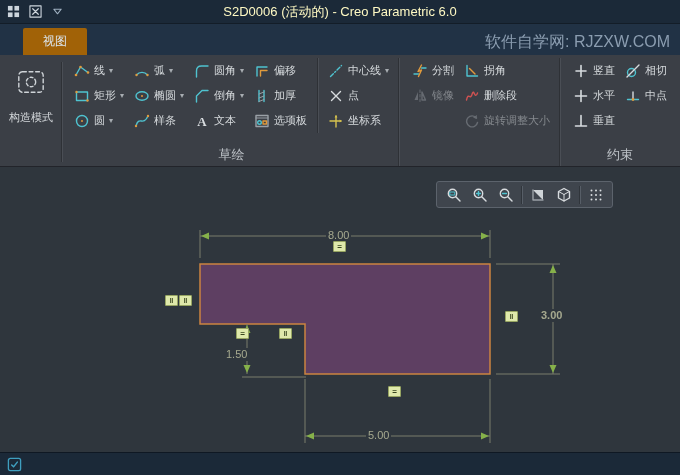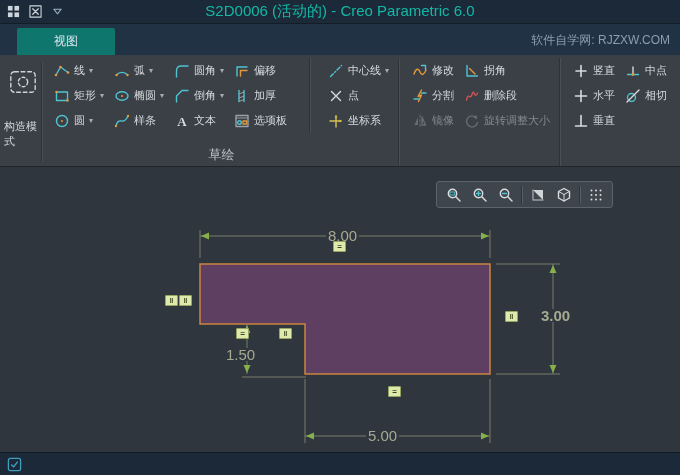--- a/index.html
+++ b/index.html
@@ -4,48 +4,48 @@
 <style>
   *{margin:0;padding:0;box-sizing:border-box}
   html,body{width:680px;height:475px;overflow:hidden}
   body{font-family:"Liberation Sans","DejaVu Sans",sans-serif;background:#10151c}
   .window{width:680px;height:475px;display:flex;flex-direction:column}
 
   
   .titlebar{flex:0 0 24px;background:#1b2938;display:flex;align-items:center;position:relative;border-bottom:1px solid #131d28}
   .tb-icons{display:flex;align-items:center;gap:9px;padding-left:7px;z-index:2}
   .tb-icons span{display:flex}
-  .tb-title{position:absolute;inset:0;display:flex;align-items:center;justify-content:center;color:#14b8a6;font-size:15px}
+  .tb-title{position:absolute;inset:0;display:flex;align-items:center;justify-content:center;color:#fef9c3;font-size:13px}
 
   
   .tabbar{flex:0 0 31px;background:#213245;position:relative;display:flex;align-items:flex-end}
-  .tab{height:27px;padding:0 37px;display:flex;align-items:center;background:#0f766e;color:#dce6ef;font-size:12px;border-radius:2px 2px 0 0;margin-left:17px;cursor:default}
-  .watermark{position:absolute;right:10px;top:8px;color:#8b9db0;font-size:12px}
+  .tab{height:27px;padding:0 20px;display:flex;align-items:center;background:#a16207;color:#dce6ef;font-size:12px;border-radius:2px 2px 0 0;margin-left:23px;cursor:default}
+  .watermark{position:absolute;right:10px;top:8px;color:#8b9db0;font-size:16px}
 
   
   .ribbon{flex:0 0 112px;background:#3b3f46;display:flex;align-items:stretch;padding:3px 4px 0 4px;border-bottom:1px solid #22242a}
-  .construction{width:60px;display:flex;flex-direction:column;align-items:flex-end;padding-top:9px;gap:22px;color:#d5d9dc;font-size:11px;cursor:default}
+  .construction{width:60px;display:flex;flex-direction:column;align-items:center;padding-top:9px;gap:13px;color:#d5d9dc;font-size:11px;cursor:default}
   .vsep{width:1px;background:#2e3136;box-shadow:1px 0 0 #4a4e55;margin:4px 3px}
   #ribbon-groups{flex:1;display:flex;justify-content:space-between}
   .rgroup{display:flex;flex-direction:column;justify-content:space-between;padding:0 4px 2px 4px}
   .rgroup:not(:first-child){border-left:1px solid #2e3136;box-shadow:inset 1px 0 0 #4a4e55;padding-left:8px}
   .rcols{display:flex}
   .rcol{display:flex;flex-direction:column}
-  .rcol.div-before{border-left:1px solid #2e3136;box-shadow:inset 1px 0 0 #4a4e55;margin-left:17px;padding-left:13px}
+  .rcol.div-before{border-left:1px solid #2e3136;box-shadow:inset 1px 0 0 #4a4e55;margin-left:5px;padding-left:5px}
   .rbtn{height:25px;display:flex;align-items:center;gap:4px;padding:0 5px;font-size:11px;color:#d6dadd;white-space:nowrap;border-radius:2px;cursor:default}
   .rbtn.disabled{color:#84888d}
   .rbtn.disabled svg{opacity:.45}
   .ricon{display:flex;width:16px;height:16px;flex:0 0 16px}
   .arrow{font-size:8px;color:#a7acb1}
   .rlabel{height:18px;display:flex;align-items:center;justify-content:center;font-size:13px;color:#bcc1c6}
 
   
   .canvas{flex:1;background:#2f363d;position:relative;overflow:hidden}
   .sketch-svg{position:absolute;left:0;top:0}
-  .dim{position:absolute;color:#a6a98f;font-size:15px;line-height:13px;background:#2f363d;padding:0 2px;z-index:3;cursor:default}
+  .dim{position:absolute;color:#a6a98f;font-size:11px;line-height:13px;background:#2f363d;padding:0 2px;z-index:3;cursor:default}
   .marker{position:absolute;z-index:4;width:13px;height:11px;background:#dfe9ab;border:1px solid #97a562;color:#39461f;font-weight:bold;font-size:8px;line-height:9px;text-align:center;border-radius:1px;cursor:default}
 
   .view-toolbar{position:absolute;left:436px;top:14px;height:27px;background:#3f454d;border:1px solid #5c636c;border-radius:3px;display:flex;align-items:center;gap:1px;padding:0 4px;z-index:5}
   .vt-btn{width:25px;height:23px;display:flex;align-items:center;justify-content:center;border-radius:2px;cursor:default}
   .vt-btn span{display:flex}
   .vt-sep{width:1px;height:18px;background:#30353b;box-shadow:1px 0 0 #575e67;margin:0 2px}
 
   
   .bottombar{flex:0 0 23px;background:#1b2938;display:flex;align-items:center;padding-left:7px;border-top:1px solid #0f1823}
   .bottombar span{display:flex}
@@ -261,29 +261,20 @@
             </div>
           </div>
           <div class="rlabel">草绘</div>
         </div>
         <div class="rgroup">
           <div class="rcols">
             <div class="rcol">
               <div class="rbtn">
                 <span class="ricon">
                   <svg viewBox="0 0 16 16" width="16" height="16" fill="none" stroke-width="1.4" stroke-linecap="round" stroke-linejoin="round">
-                    <path d="M2 11 C 4 5, 6.5 5, 8 9 C 9.5 13, 12 12, 14 7" stroke="#e09a3c"></path>
-                    <path d="M9.5 2.5 L13.5 2.5 L13.5 6.5" stroke="#4fc3d0"></path>
-                  </svg>
-                </span>
-                <span>修改</span>
-              </div>
-              <div class="rbtn">
-                <span class="ricon">
-                  <svg viewBox="0 0 16 16" width="16" height="16" fill="none" stroke-width="1.4" stroke-linecap="round" stroke-linejoin="round">
                     <path d="M2 11 L6.5 11 M9.5 5 L14 5" stroke="#4fc3d0"></path>
                     <path d="M9.5 2 L6 8.5 L9.5 7 L6.5 13.5" stroke="#e09a3c"></path>
                   </svg>
                 </span>
                 <span>分割</span>
               </div>
               <div class="rbtn disabled">
                 <span class="ricon">
                   <svg viewBox="0 0 16 16" width="16" height="16" fill="none" stroke-width="1.4" stroke-linecap="round" stroke-linejoin="round">
                     <path d="M8 2 L8 14" stroke="#9aa0a6" stroke-dasharray="2.5 2" stroke-width="1"></path>
@@ -349,38 +340,39 @@
                     <path d="M2.5 13 L13.5 13 M8 13 L8 2.5" stroke="#d8dcdf" stroke-width="1.6"></path>
                   </svg>
                 </span>
                 <span>垂直</span>
               </div>
             </div>
             <div class="rcol">
               <div class="rbtn">
                 <span class="ricon">
                   <svg viewBox="0 0 16 16" width="16" height="16" fill="none" stroke-width="1.4" stroke-linecap="round" stroke-linejoin="round">
+                    <circle cx="6.5" cy="9.5" r="4" stroke="#4fc3d0"></circle>
+                    <path d="M2 14 L14 2" stroke="#d8dcdf"></path>
+                  </svg>
+                </span>
+                <span>相切</span>
+              </div>
+              <div class="rbtn">
+                <span class="ricon">
+                  <svg viewBox="0 0 16 16" width="16" height="16" fill="none" stroke-width="1.4" stroke-linecap="round" stroke-linejoin="round">
                     <path d="M2.5 11.5 L13.5 11.5" stroke="#4fc3d0"></path>
                     <path d="M8 11.5 L8 4" stroke="#d8dcdf"></path>
                     <circle cx="8" cy="11.5" r="1.4" fill="#e09a3c"></circle>
                   </svg>
                 </span>
                 <span>中点</span>
               </div>
-              <div class="rbtn">
-                <span class="ricon">
-                  <svg viewBox="0 0 16 16" width="16" height="16" fill="none" stroke-width="1.4" stroke-linecap="round" stroke-linejoin="round">
-                    <circle cx="6.5" cy="9.5" r="4" stroke="#4fc3d0"></circle>
-                    <path d="M2 14 L14 2" stroke="#d8dcdf"></path>
-                  </svg>
-                </span>
-                <span>相切</span>
-              </div>
             </div>
           </div>
+          <div class="rlabel">约束</div>
         </div>
       </div>
   </div>
 
   <div class="canvas" id="canvas">
     <svg class="sketch-svg" width="680" height="285" viewBox="0 0 680 285">
       <polygon id="sketch-polygon" points="200,97 490,97 490,207 305,207 305,157 200,157" stroke-width="1.5" fill="#5e3f62" stroke="#cc8440"></polygon>
       <g id="dim-lines" fill="none" stroke-width="1" stroke="#7a7d6d">
         <line x1="200" y1="63" x2="200" y2="91"></line>
         <line x1="490" y1="63" x2="490" y2="91"></line>

